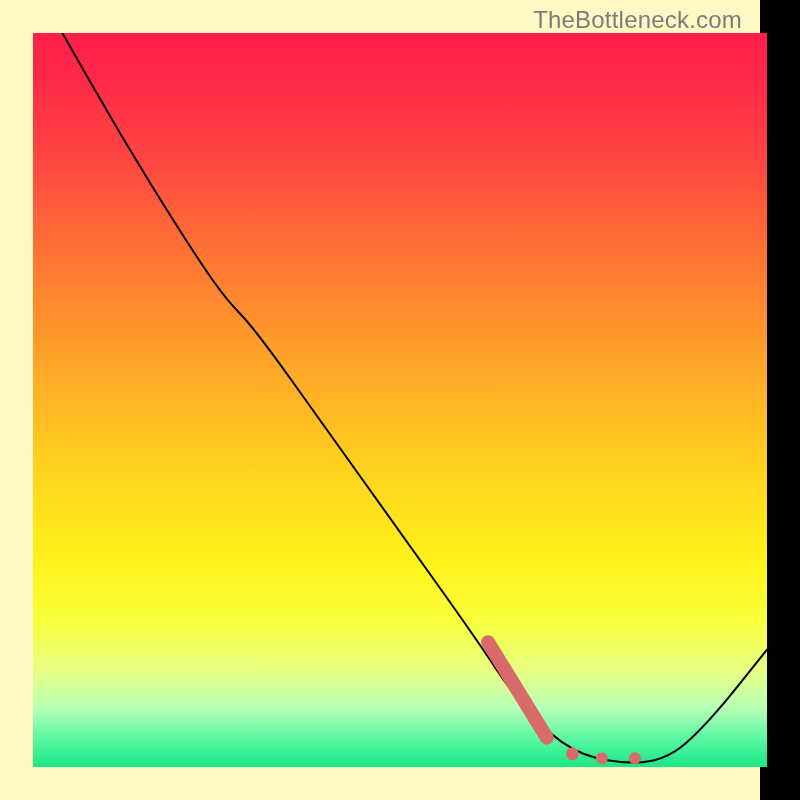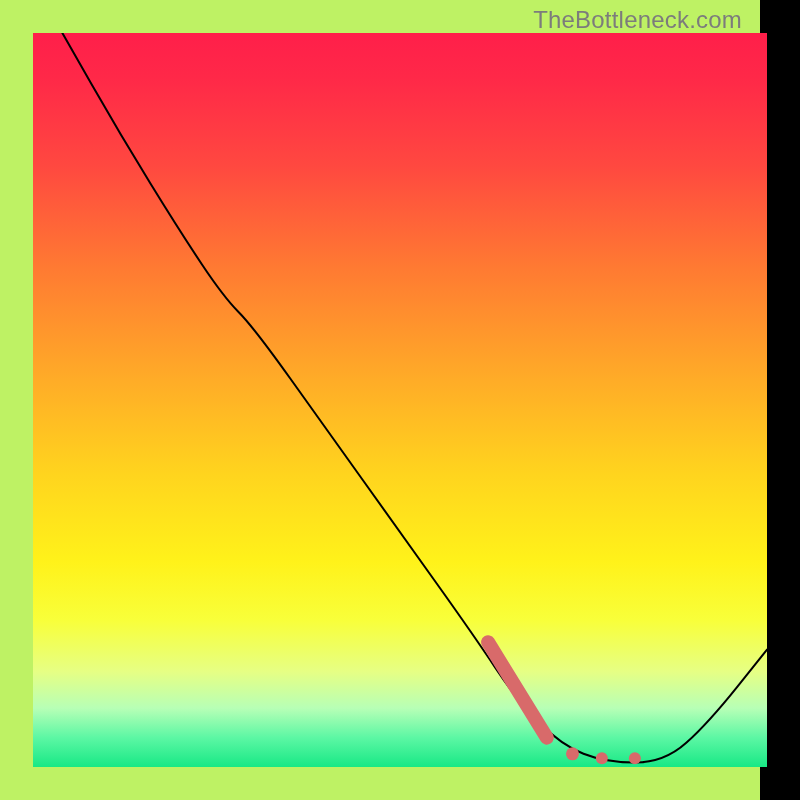--- a/index.html
+++ b/index.html
@@ -1,21 +1,21 @@
 <!DOCTYPE html>
 <html><head>
 <meta charset="utf-8">
 <style>
   * { margin: 0; padding: 0; box-sizing: border-box; }
   html, body { width: 800px; height: 800px; background: #000; overflow: hidden; }
   .wrap {
     position: relative;
     width: 760px;
     height: 800px;
-    background: #bef264;
+    background: #fef9c3;
   }
   .watermark {
     position: absolute;
     top: 6px;
     right: 18px;
     font-family: Arial, Helvetica, sans-serif;
     font-size: 24px;
     color: #7c7c7c;
     letter-spacing: 0.2px;
   }

